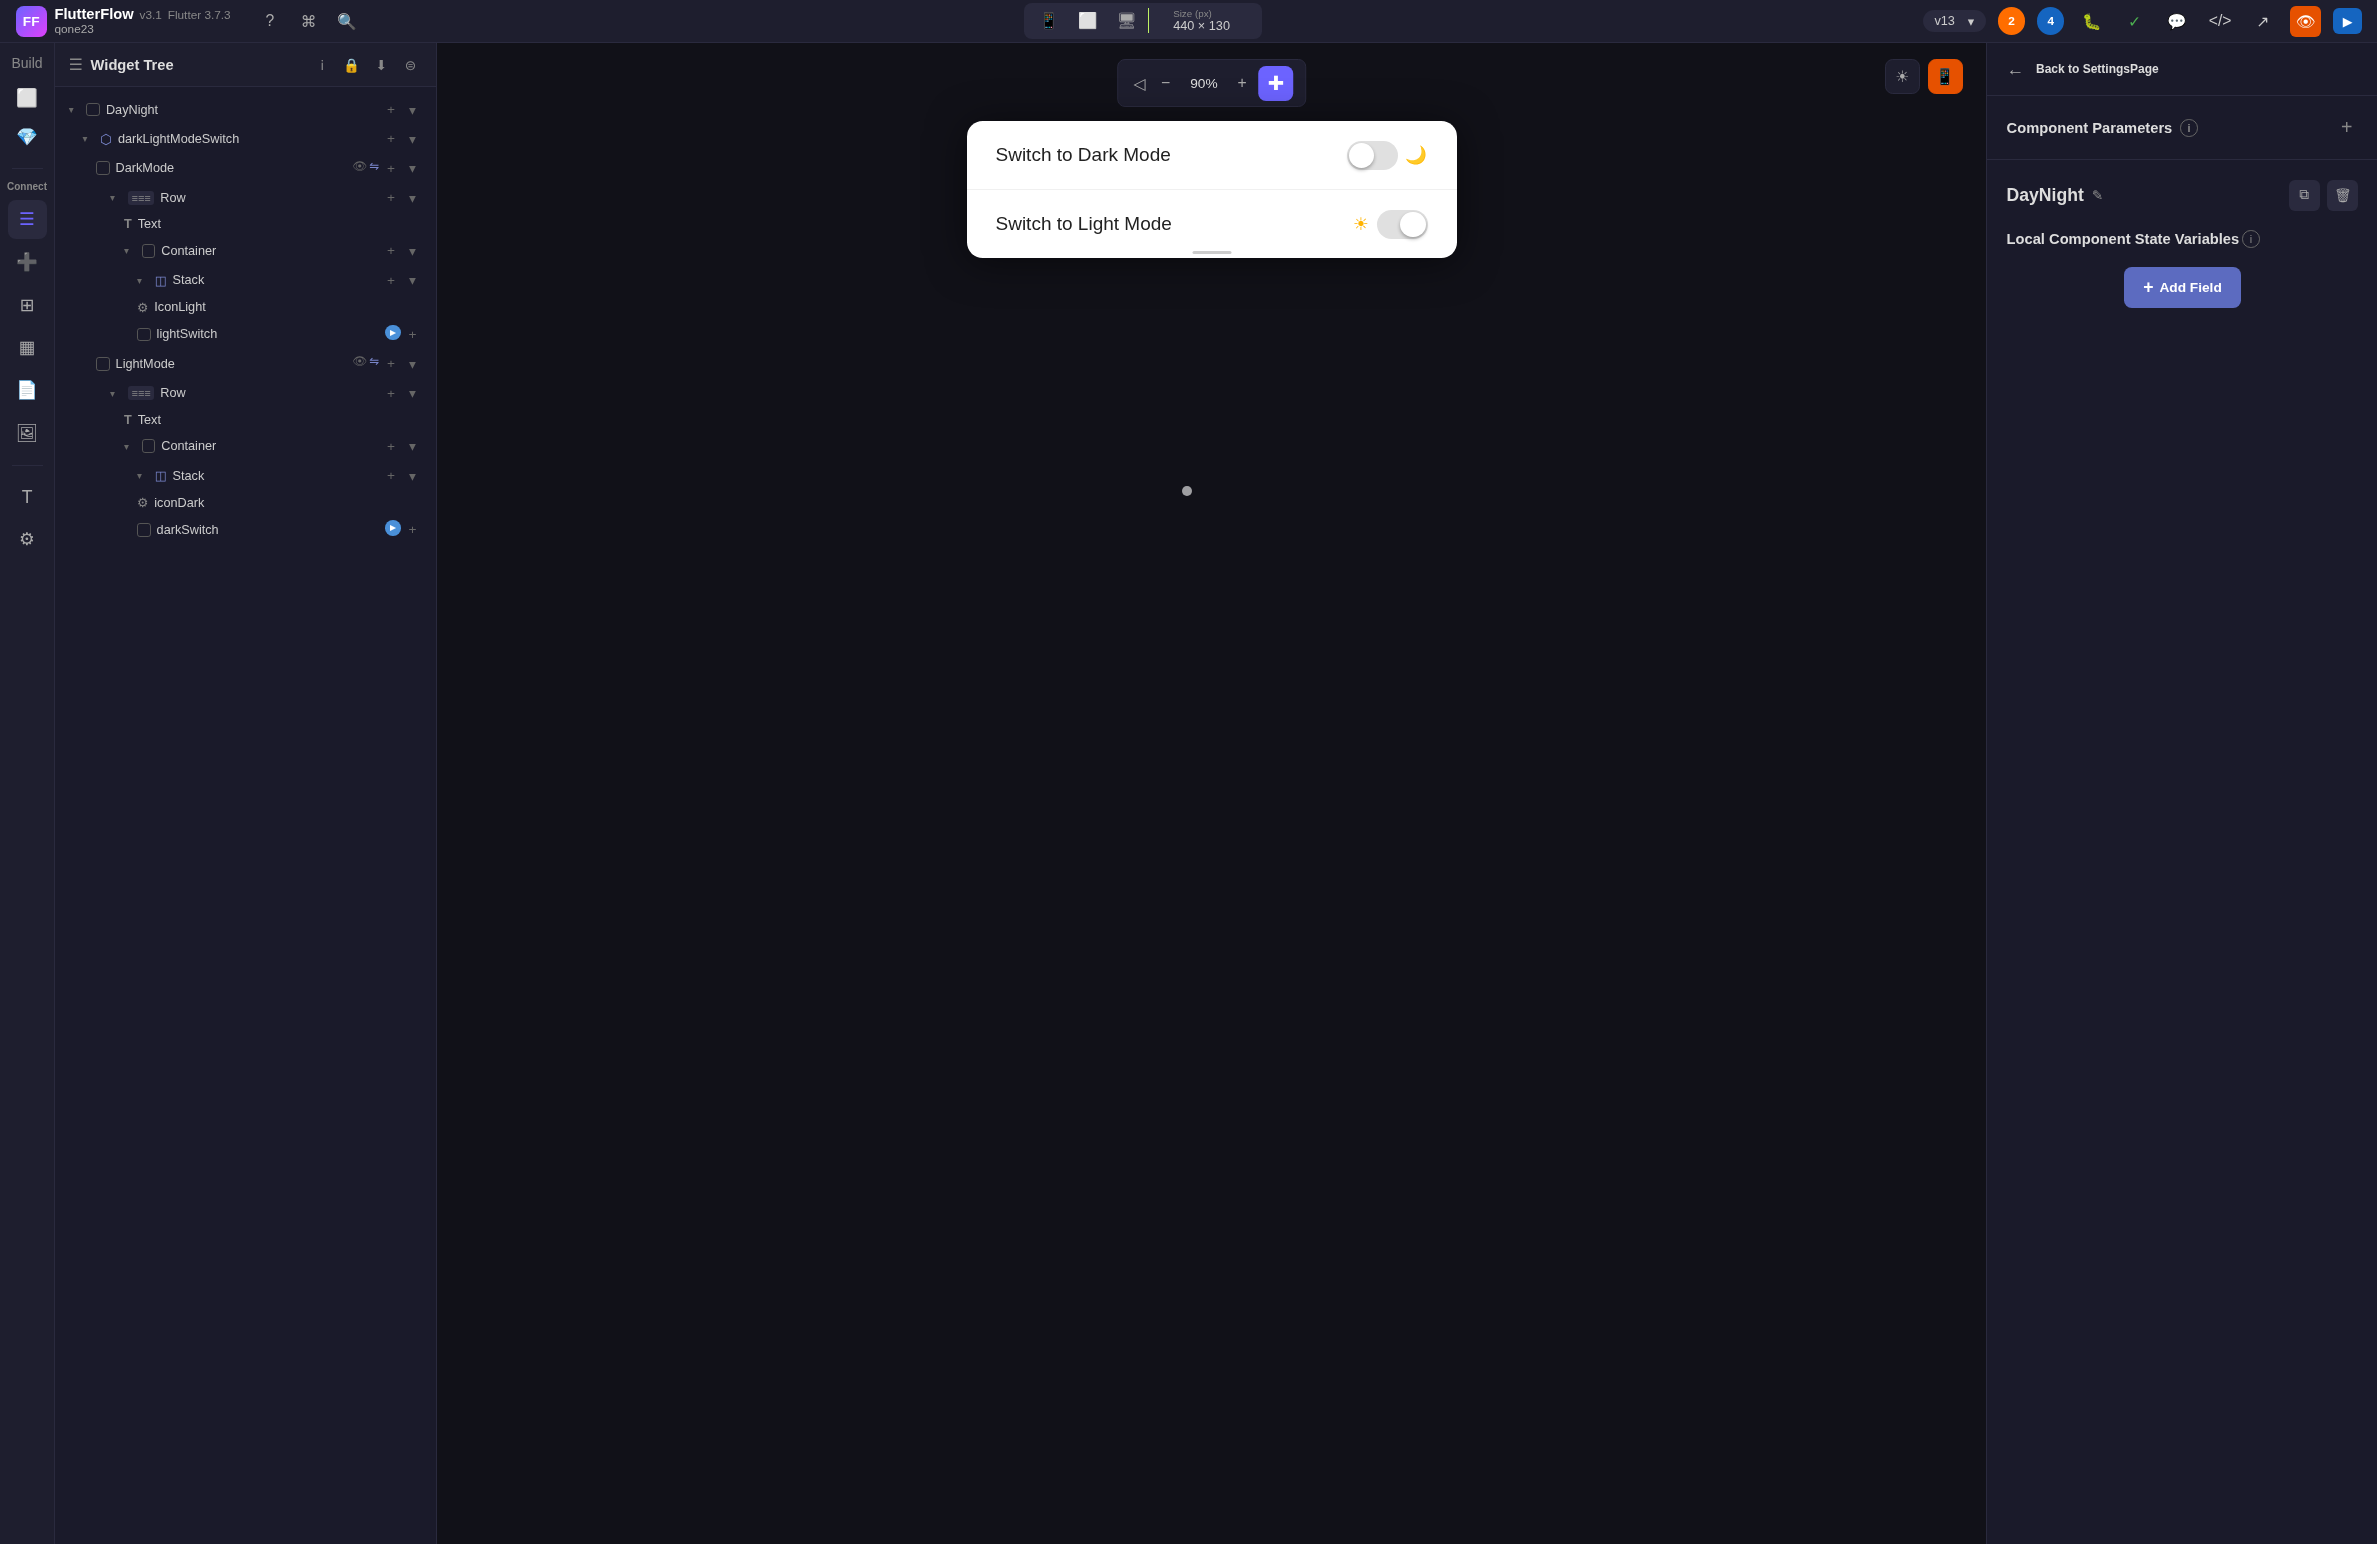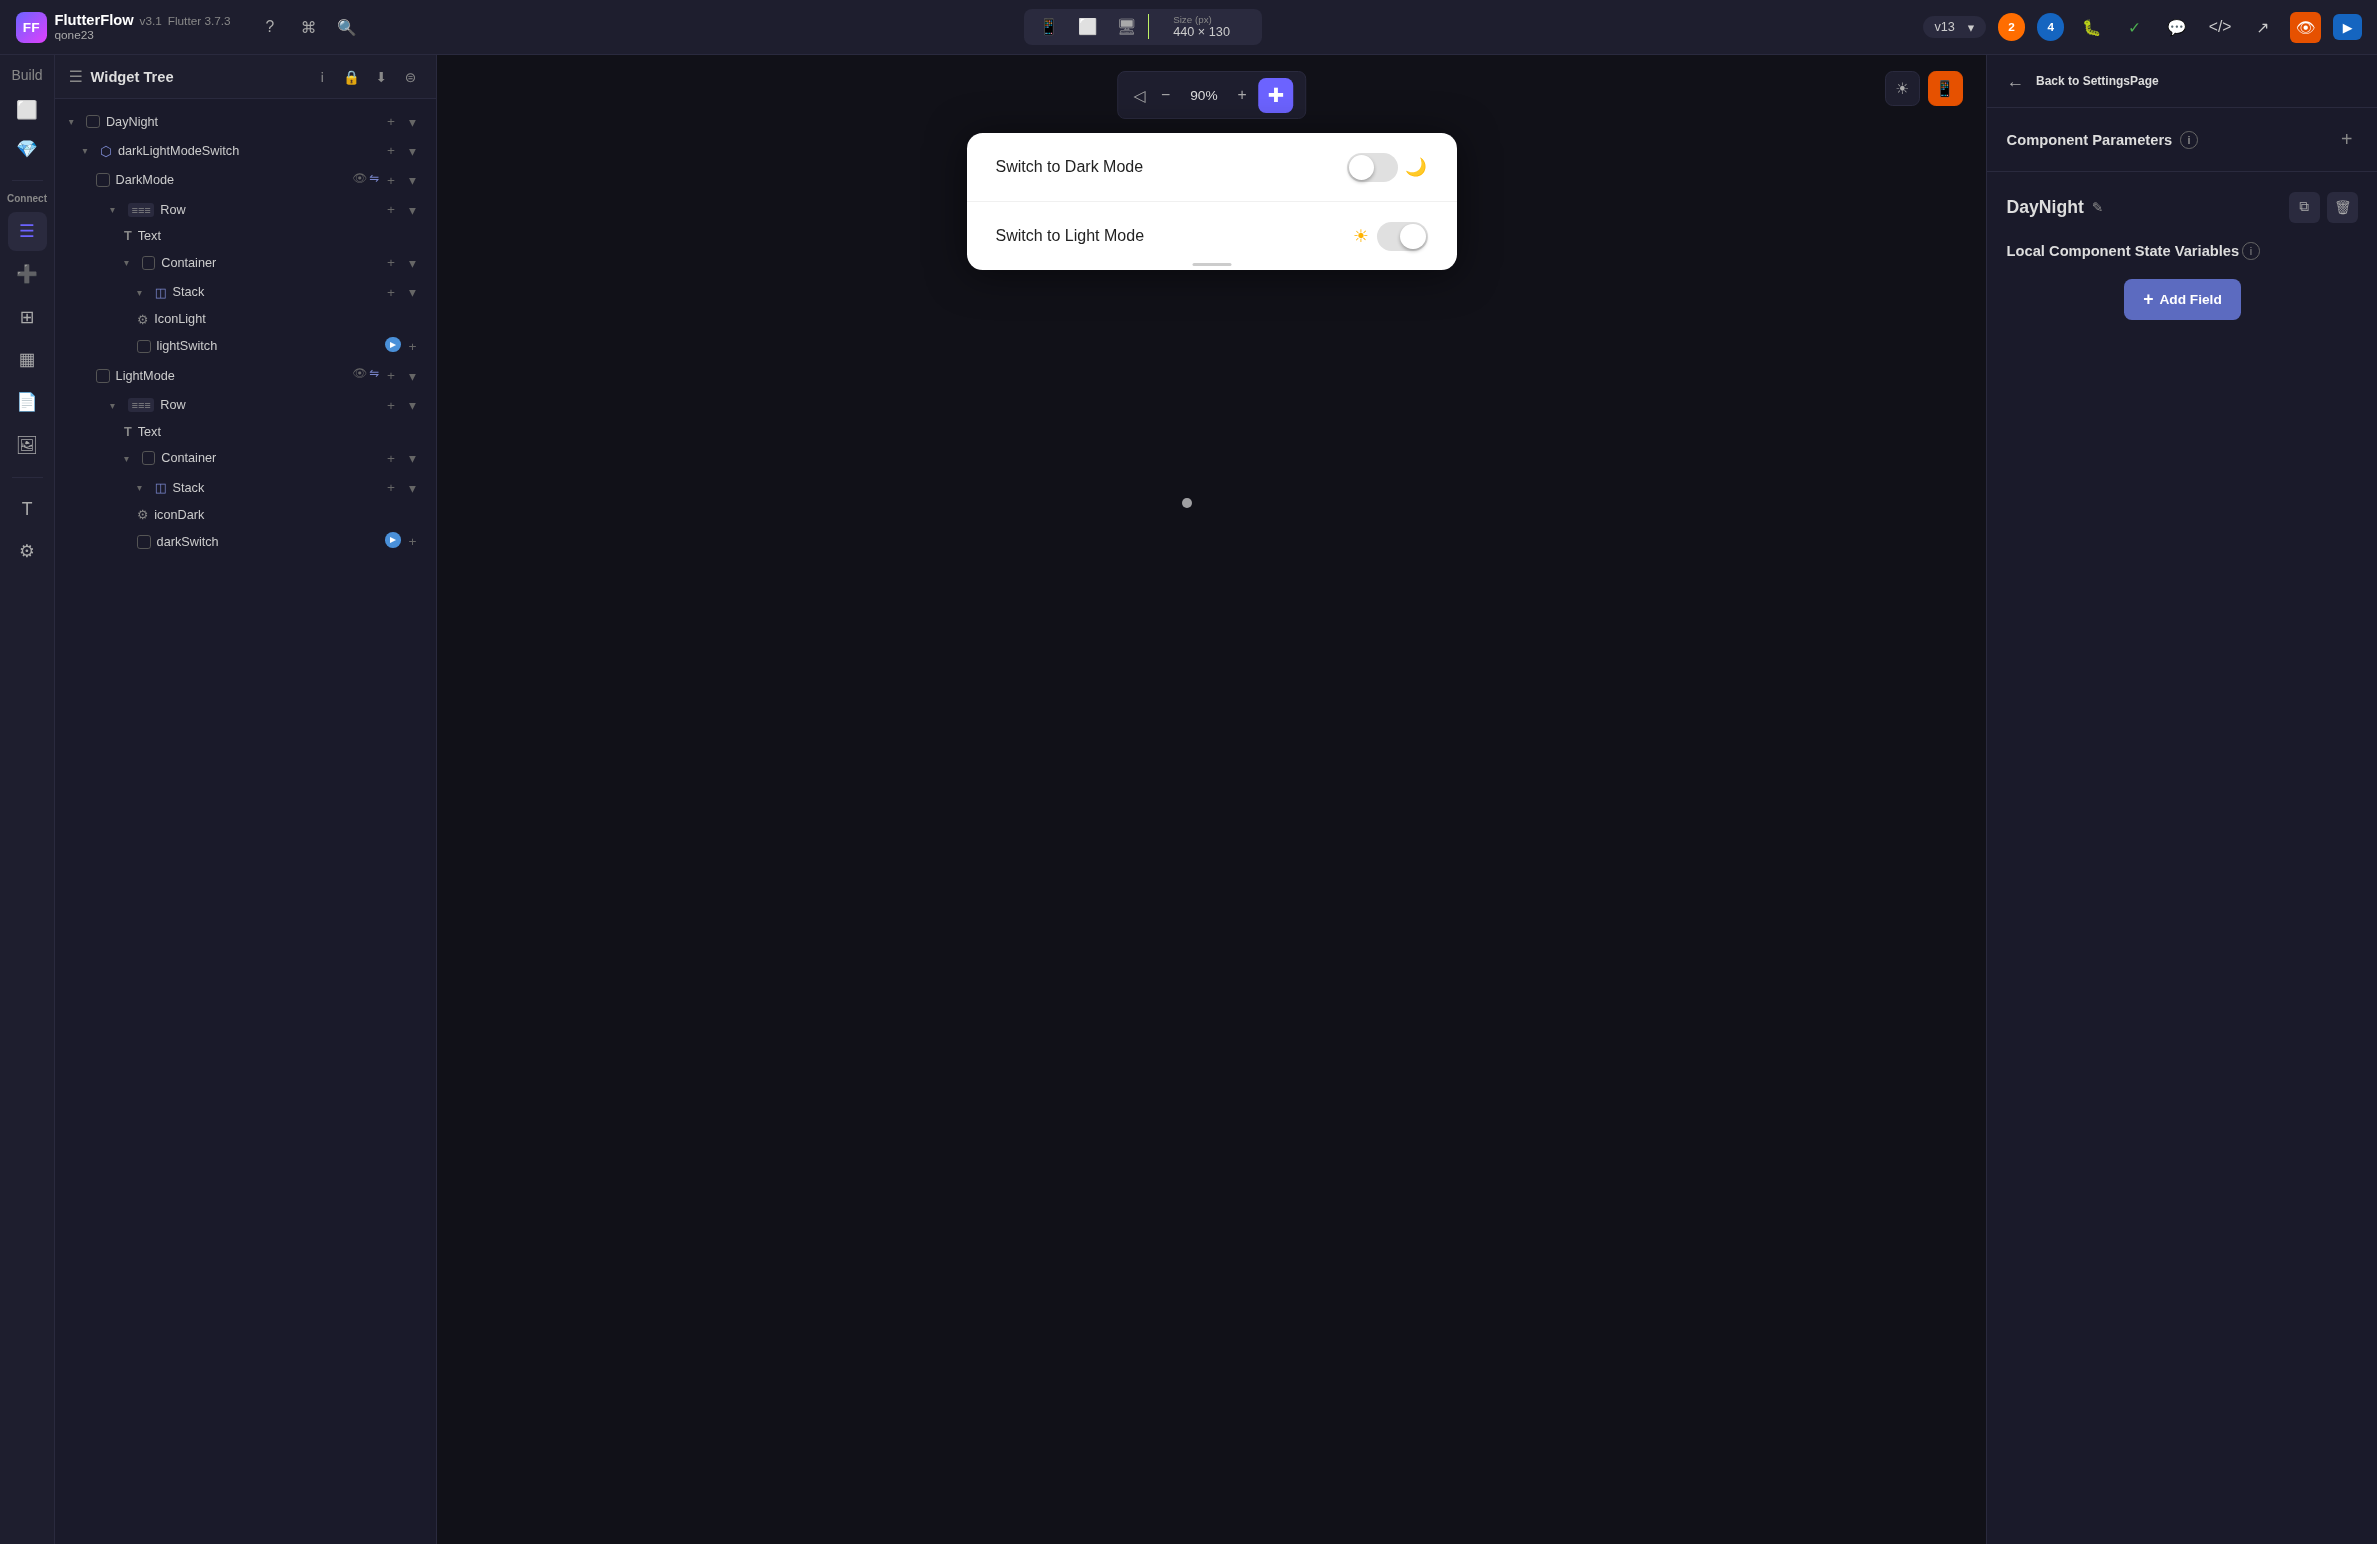--- a/index.html
+++ b/index.html
@@ -8,21 +8,21 @@
       background: #1a1a2e;
       width: 2378px;
       height: 1545px;
       overflow: hidden;
       display: flex;
       flex-direction: column;
     }
 
     
     .top-nav {
-      height: 55px;
+      height: 43px;
       background: #1e1e2e;
       display: flex;
       align-items: center;
       padding: 0 15.7px;
       border-bottom: 1px solid #2a2a3e;
       gap: 11.8px;
       flex-shrink: 0;
     }
     .logo-area {
       display: flex;
@@ -237,21 +237,21 @@
       box-shadow: 0 3.9px 39px rgba(0,0,0,0.5);
       overflow: hidden;
     }
     .preview-row {
       display: flex; align-items: center;
       padding: 19.6px 29px;
       border-bottom: 1px solid #f0f0f0;
       gap: 15.7px;
     }
     .preview-label {
-      flex: 1; font-size: 16px; color: #222;
+      flex: 1; font-size: 19px; color: #222;
     }
     .switch-container {
       display: flex; align-items: center; gap: 7.8px;
     }
     .toggle-track {
       width: 51px; height: 29px; border-radius: 14.7px;
       position: relative; cursor: pointer;
     }
     .toggle-track.off { background: #e0e0e0; }
     .toggle-track.on { background: #e0e0e0; }

